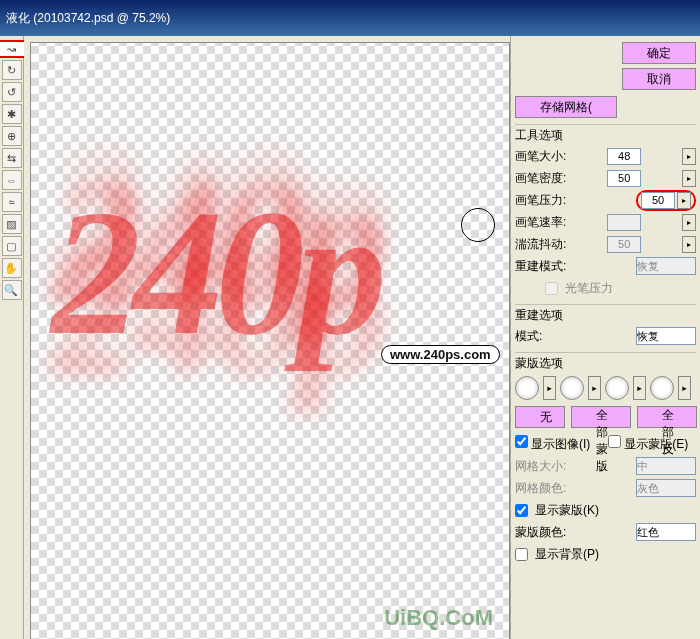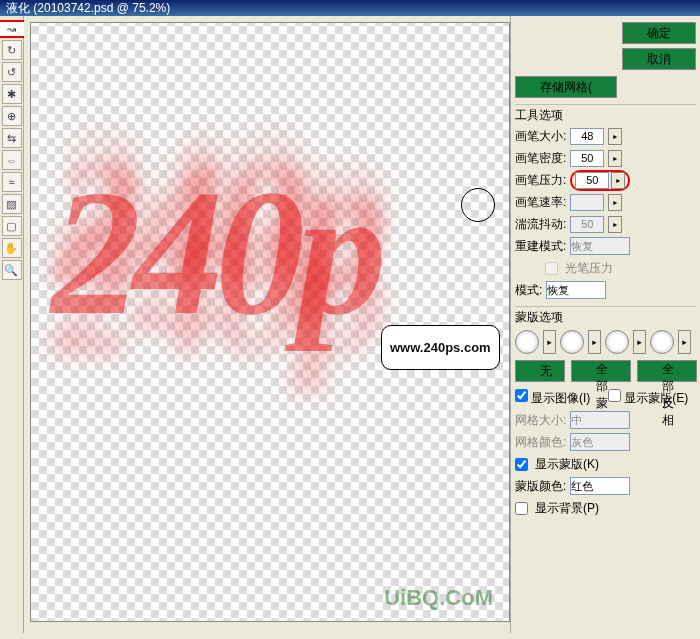--- a/index.html
+++ b/index.html
@@ -1,33 +1,33 @@
 <!DOCTYPE html>
 <html><head>
 <meta charset="utf-8">
 <style>
   * { box-sizing: border-box; margin: 0; padding: 0; font-family: "Microsoft YaHei", SimSun, Arial, sans-serif; font-size: 12px; }
   body { width: 700px; height: 639px; overflow: hidden; background: #ece9d8; }
-  .titlebar { height: 16px; background: linear-gradient(#0a246a, #3a6ea5); color: #fff; display: flex; align-items: center; padding: 0 6px; }
+  .titlebar { height: 36px; background: linear-gradient(#0a246a, #3a6ea5); color: #fff; display: flex; align-items: center; padding: 0 6px; }
   .main { display: flex; height: 617px; }
   .toolcol { width: 24px; background: #ece9d8; border-right: 1px solid #aca899; display: flex; flex-direction: column; align-items: center; padding-top: 4px; gap: 2px; }
   .toolbtn { width: 20px; height: 20px; border: 1px solid #aca899; background: #f4f3ee; display: flex; align-items: center; justify-content: center; cursor: pointer; font-size: 11px; color: #444; }
   .toolbtn.sel { border: 2px solid #e00; border-radius: 9px; }
   .canvaswrap { flex: 1; position: relative; background: #ece9d8; padding: 6px 0 0 6px; }
   .canvas { width: 480px; height: 600px; border: 1px solid #888; background: repeating-conic-gradient(#fff 0% 25%, #ddd 0% 50%) 0/16px 16px; position: relative; overflow: hidden; }
   .artwork { position: absolute; left: 20px; top: 126px; font-family: "Brush Script MT", cursive; font-size: 180px; font-style: italic; font-weight: bold; color: rgba(230,0,0,0.45); text-shadow: 0 -30px 18px rgba(230,0,0,0.3), 0 -60px 28px rgba(230,0,0,0.18), 0 40px 22px rgba(230,0,0,0.25); letter-spacing: -8px; }
   .cursor-ring { position: absolute; width: 34px; height: 34px; border: 1px solid #000; border-radius: 50%; top: 165px; left: 430px; }
-  .wm { position: absolute; top: 302px; left: 350px; background: #fff; border: 1px solid #000; border-radius: 10px; padding: 14px 8px; font-weight: bold; color: #111; font-size: 13px; }
+  .wm { position: absolute; top: 302px; left: 350px; background: #fff; border: 1px solid #000; border-radius: 10px; padding: 1px 8px; font-weight: bold; color: #111; font-size: 13px; }
   .wm2 { position: absolute; bottom: 10px; right: 16px; font-size: 22px; font-weight: bold; color: rgba(40,120,40,0.5); }
   .rightpanel { width: 190px; background: #ece9d8; border-left: 1px solid #aca899; padding: 6px 4px; overflow: hidden; }
   .btnrow { display: flex; justify-content: flex-end; margin-bottom: 4px; }
-  .wbtn { min-width: 72px; height: 22px; border: 1px solid #888; background: #15803d; cursor: pointer; padding: 0 24px; }
+  .wbtn { min-width: 72px; height: 22px; border: 1px solid #888; background: #f0abfc; cursor: pointer; padding: 0 24px; }
   .tworow { display: flex; gap: 6px; margin: 6px 0; }
   .grouptitle { font-size: 12px; color: #000; margin: 6px 0 2px; border-top: 1px solid #c0c0b0; padding-top: 2px; }
-  .fline { display: flex; align-items: center; justify-content: flex-start; gap: 4px; margin: 2px 0; height: 20px; }
+  .fline { display: flex; align-items: center; justify-content: space-between; gap: 4px; margin: 2px 0; height: 20px; }
   .fline .lab { white-space: nowrap; color: #000; }
   .numbox { width: 34px; height: 17px; border: 1px solid #7f9db9; background: #fff; text-align: center; font-size: 11px; }
   .numbox.dis { background: #eee; color: #888; }
   .arrowbtn { width: 14px; height: 17px; border: 1px solid #888; background: #ece9d8; font-size: 8px; display: flex; align-items: center; justify-content: center; cursor: pointer; }
   .ring-hl { border: 2px solid #e00; border-radius: 10px; padding: 0 3px; display: inline-flex; align-items: center; gap: 2px; }
   .sel { width: 60px; height: 18px; border: 1px solid #7f9db9; background: #fff; font-size: 11px; }
   .sel.dis { background: #eee; color: #888; }
   .chk { margin-right: 3px; }
   .maskrow { display: flex; align-items: center; gap: 4px; margin: 4px 0; }
   .mcircle { width: 24px; height: 24px; border: 1px solid #888; border-radius: 50%; background: radial-gradient(circle,#fff 45%,#bbb 100%); display: flex; align-items: center; justify-content: center; }
@@ -109,20 +109,21 @@
     </div>
     <div class="fline">
       <span class="lab">重建模式:</span>
       <input class="sel dis" disabled="" value="恢复" style="">
     </div>
     <div class="fline" style="justify-content:flex-start;padding-left:30px">
       <input type="checkbox" class="chk" disabled="" style="">
       <span class="lab" style="color:#888">光笔压力</span>
     </div>
 
+    <div class="grouptitle">重建选项</div>
     <div class="fline">
       <span class="lab">模式:</span>
       <input class="sel" value="恢复" style="">
     </div>
 
     <div class="grouptitle">蒙版选项</div>
     <div class="maskrow">
       <div class="mcircle"></div>
         <div class="mdrop">▸</div>
       <div class="mcircle"></div>

